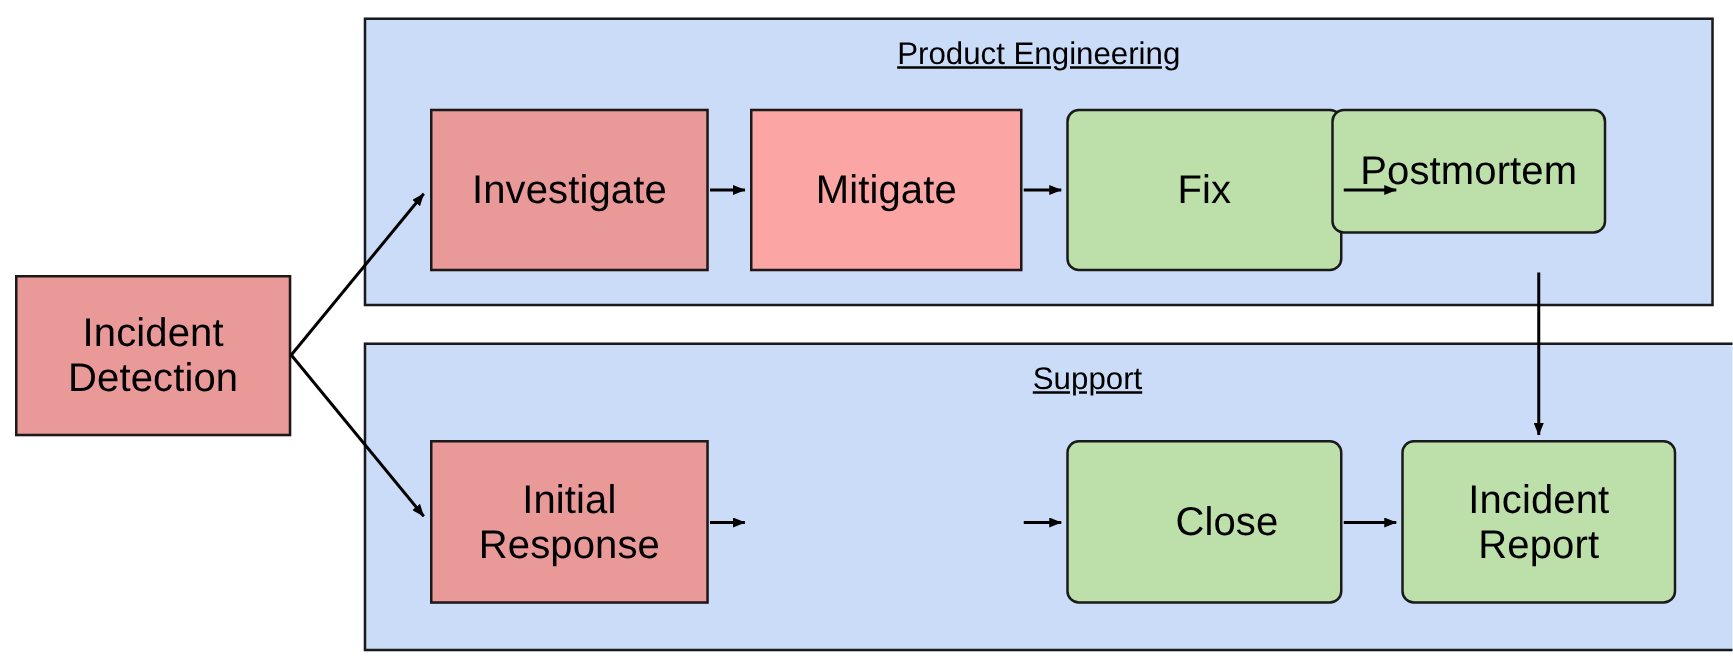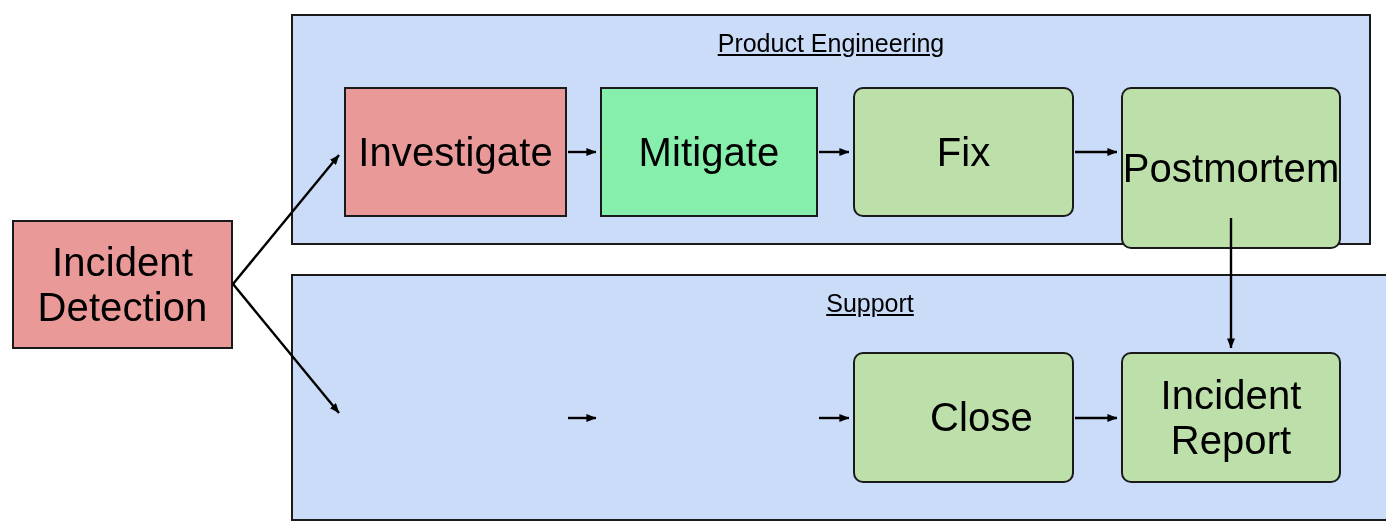--- a/index.html
+++ b/index.html
@@ -29,21 +29,21 @@
   }
   .node {
     position: absolute;
     box-sizing: border-box;
     border: 2px solid #1a1a1a;
     display: flex;
     align-items: center;
     justify-content: center;
     text-align: center;
     color: #000000;
-    font-size: 40px;
+    font-size: 32px;
     line-height: 1.12;
     letter-spacing: 0.1px;
   }
   .node .node-label {
     display: block;
     white-space: pre-line;
     padding: 0 6px;
   }
   .lane {
     position: absolute;
@@ -56,21 +56,21 @@
     left: 0;
     right: 0;
     top: 14px;
     text-align: center;
     font-size: 25px;
     color: #000000;
     line-height: 1.1;
     text-decoration: underline;
   }
   .fill-red    { background: #ea9999; }
-  .fill-yellow { background: #86efac; }
+  .fill-yellow { background: #fca5a5; }
   .fill-green  { background: #bddfa9; border-radius: 10px; }
 </style>
 </head>
 <body>
 
 <div id="diagram-root">
 
   <div class="lane" style="left:291px; top:14px; width:1080px; height:231px;">
     <div class="lane-title">Product Engineering</div>
   </div>
@@ -80,28 +80,32 @@
   </div>
 
   <div class="node fill-yellow" style="left:600px; top:87px; width:218px; height:130px;">
     <span class="node-label">Mitigate</span>
   </div>
 
   <div class="node fill-green" style="left:853px; top:87px; width:221px; height:130px;">
     <span class="node-label">Fix</span>
   </div>
 
-  <div class="node fill-green" style="left:1121px; top:87px; width:220px; height:162px;">
+  <div class="node fill-green" style="left:1065px; top:87px; width:220px; height:100px;">
     <span class="node-label">Postmortem</span>
   </div>
 
   <div class="lane" style="left:291px; top:274px; width:1158px; height:247px;">
     <div class="lane-title">Support</div>
   </div>
 
+  <div class="node fill-red" style="left:344px; top:352px; width:223px; height:131px;">
+    <span class="node-label">Initial
+Response</span>
+  </div>
 
 
   <div class="node fill-green" style="left:853px; top:352px; width:221px; height:131px;padding-left:36px;">
     <span class="node-label">Close</span>
   </div>
 
   <div class="node fill-green" style="left:1121px; top:352px; width:220px; height:131px;">
     <span class="node-label">Incident
 Report</span>
   </div>

